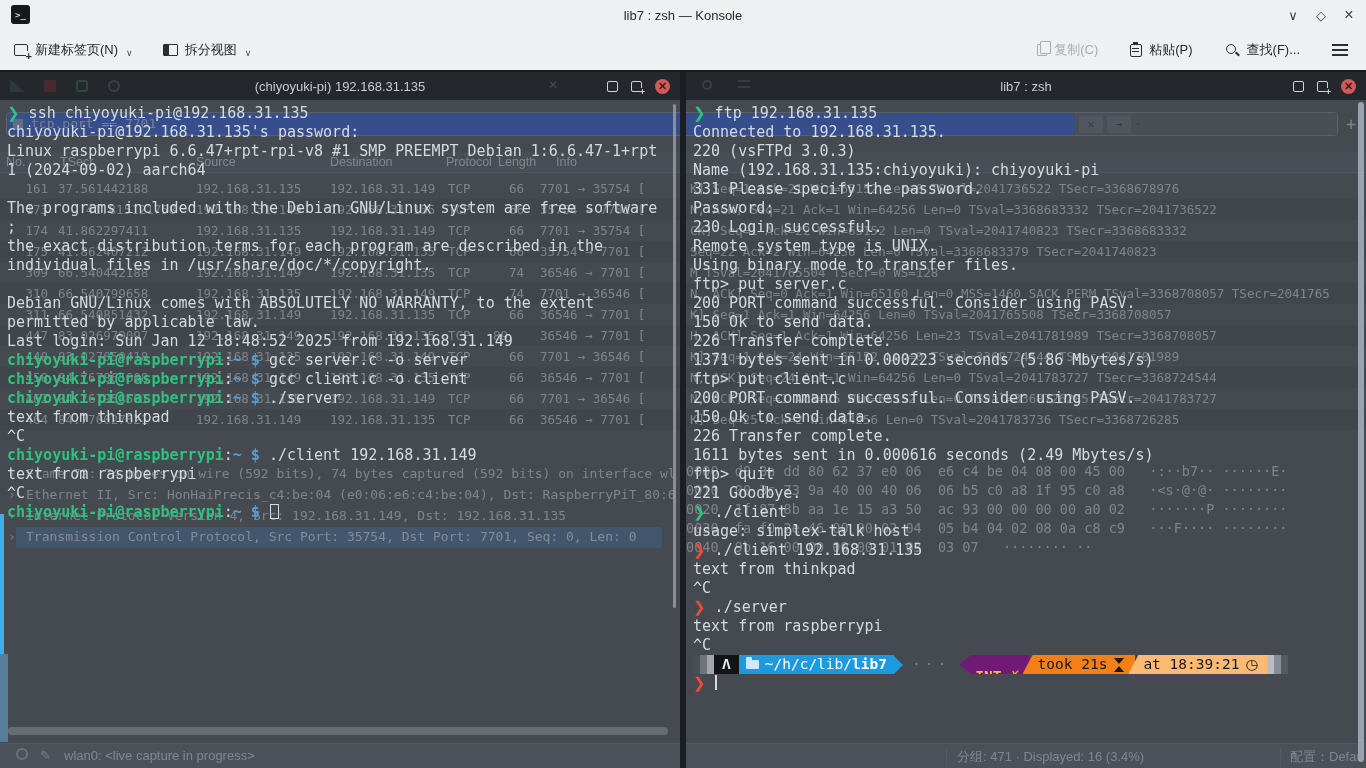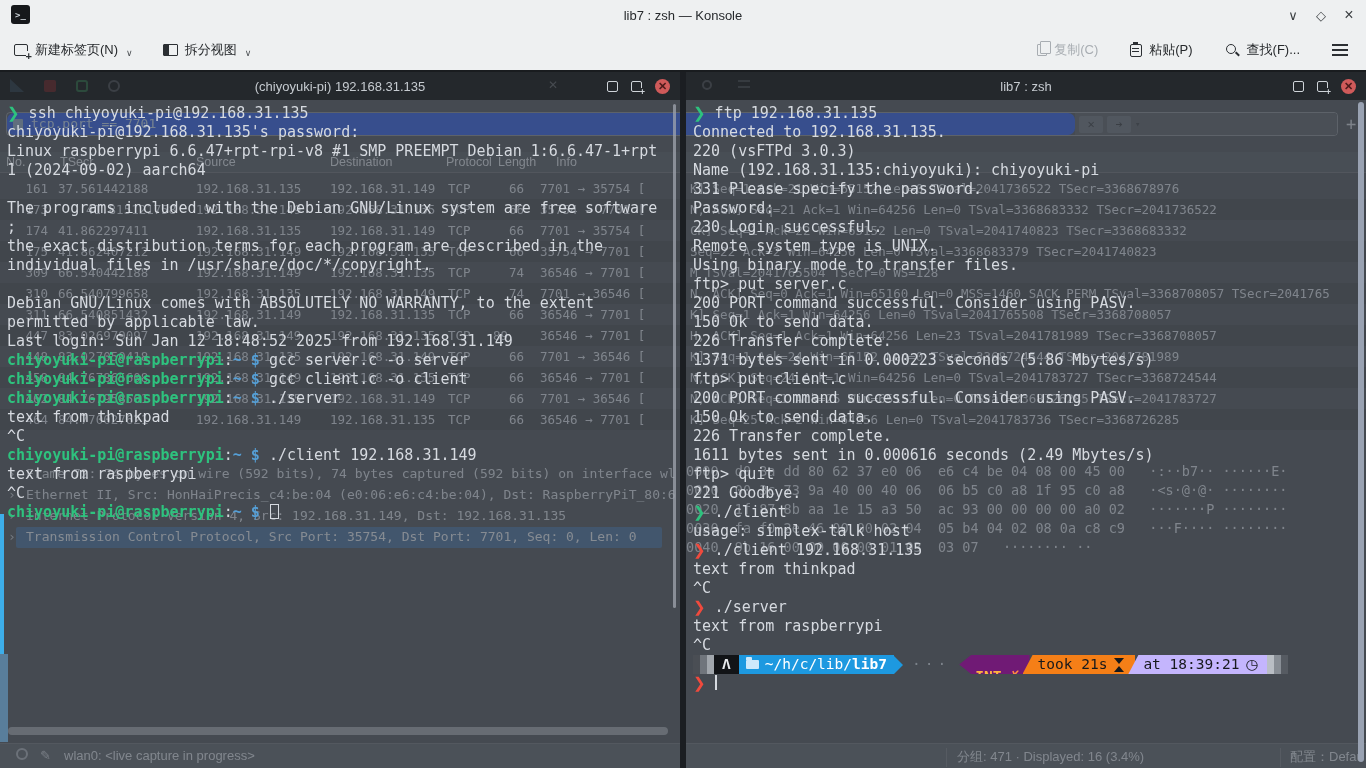--- a/index.html
+++ b/index.html
@@ -143,21 +143,21 @@
   .pl-status { background:#701a75; color:#ffb43e; font-weight:bold; height:19px; line-height:19px;
                padding:12px 9px 0 16px; clip-path:polygon(0 50%,12px 0,100% 0,100% 100%,12px 100%); }
   .pl-status i { font-style:normal; color:#ff8f3e; margin-left:7px; font-family:"DejaVu Sans",sans-serif; }
   .pl-took { background:#f57f17; color:#17191c; height:19px; line-height:19px; padding:0 10px 0 15px;
              clip-path:polygon(10px 0,100% 0,100% 100%,0 100%); margin-left:-7px; display:flex; align-items:center; }
   .pl-hg { position:relative; width:11px; height:14px; margin-left:7px; }
   .pl-hg:before { content:""; position:absolute; left:0; top:0; border-left:5.5px solid transparent;
                   border-right:5.5px solid transparent; border-top:6.5px solid #17191c; }
   .pl-hg:after { content:""; position:absolute; left:0; bottom:0; border-left:5.5px solid transparent;
                  border-right:5.5px solid transparent; border-bottom:6.5px solid #17191c; }
-  .pl-at { background:#c4b5fd; color:#17191c; height:19px; line-height:19px; padding:0 9px 0 15px;
+  .pl-at { background:#fdba74; color:#17191c; height:19px; line-height:19px; padding:0 9px 0 15px;
            clip-path:polygon(10px 0,100% 0,100% 100%,0 100%); margin-left:-7px; display:flex; align-items:center; }
   .pl-clock { margin-left:6px; font-family:"DejaVu Sans",sans-serif; }
 
   
   .sb-left { position:absolute; left:673px; top:32px; width:3px; height:504px;
              background:rgba(160,166,175,.75); border-radius:2px; }
   .sb-right { position:absolute; right:2px; top:30px; width:6px; height:660px;
               background:#99a2b2; border-radius:3px; }
   .mark-blue1 { position:absolute; left:0; top:442px; width:4px; height:140px; background:#3daee9; }
   .mark-blue2 { position:absolute; left:0; top:582px; width:8px; height:88px; background:#5d87a8; opacity:.85; }

